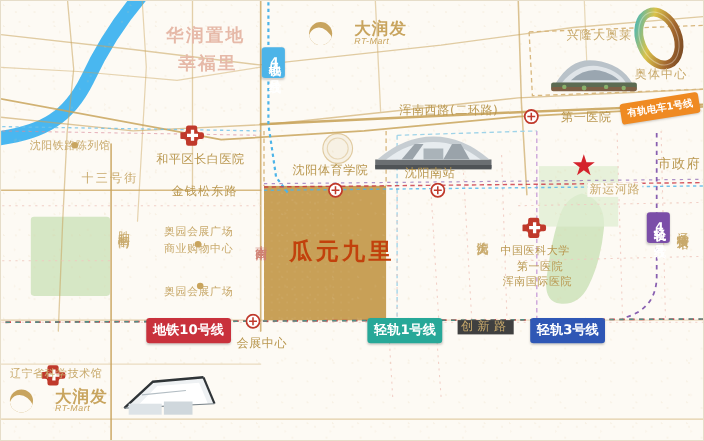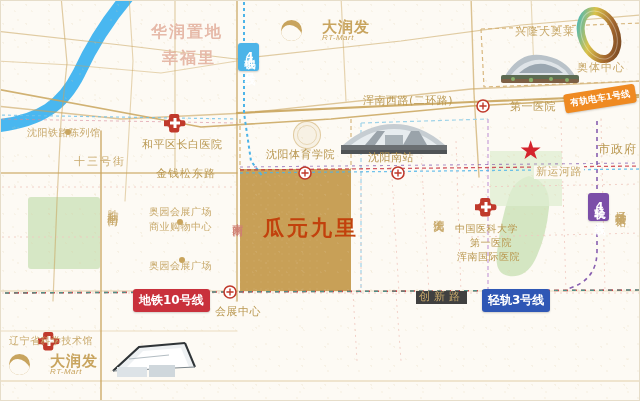--- a/index.html
+++ b/index.html
@@ -380,20 +380,21 @@
   <div class="lbl lbl-gold-d" style="left:456px;top:250px;font-size:10px;">浑南国际医院</div>
 
   <div class="lbl lbl-gold" style="left:612px;top:202px;font-size:11px;writing-mode:vertical-rl;text-orientation:upright;">辽宁省科学技术馆</div>
 
   <div class="lbl lbl-gold" style="left:8px;top:334px;font-size:10px;">辽宁省科学技术馆</div>
 
   <div class="pill pill-m4 pill-vert" style="left:237px;top:42px;font-size:11px;">地铁4号线</div>
 
   <div class="pill pill-m10" style="left:132px;top:288px;font-size:12px;">地铁10号线</div>
 
+  <div class="pill pill-l1" style="left:333px;top:288px;font-size:12px;">轻轨1号线</div>
 
   <div class="pill pill-l3" style="left:481px;top:288px;font-size:12px;">轻轨3号线</div>
 
   <div class="pill pill-l4 pill-vert" style="left:587px;top:192px;font-size:11px;">轻轨4号线</div>
 
   <div class="pill pill-tram" style="left:563px;top:88px;font-size:9px;letter-spacing:0;">有轨电车1号线</div>
 
 </div>
 
 </body></html>

